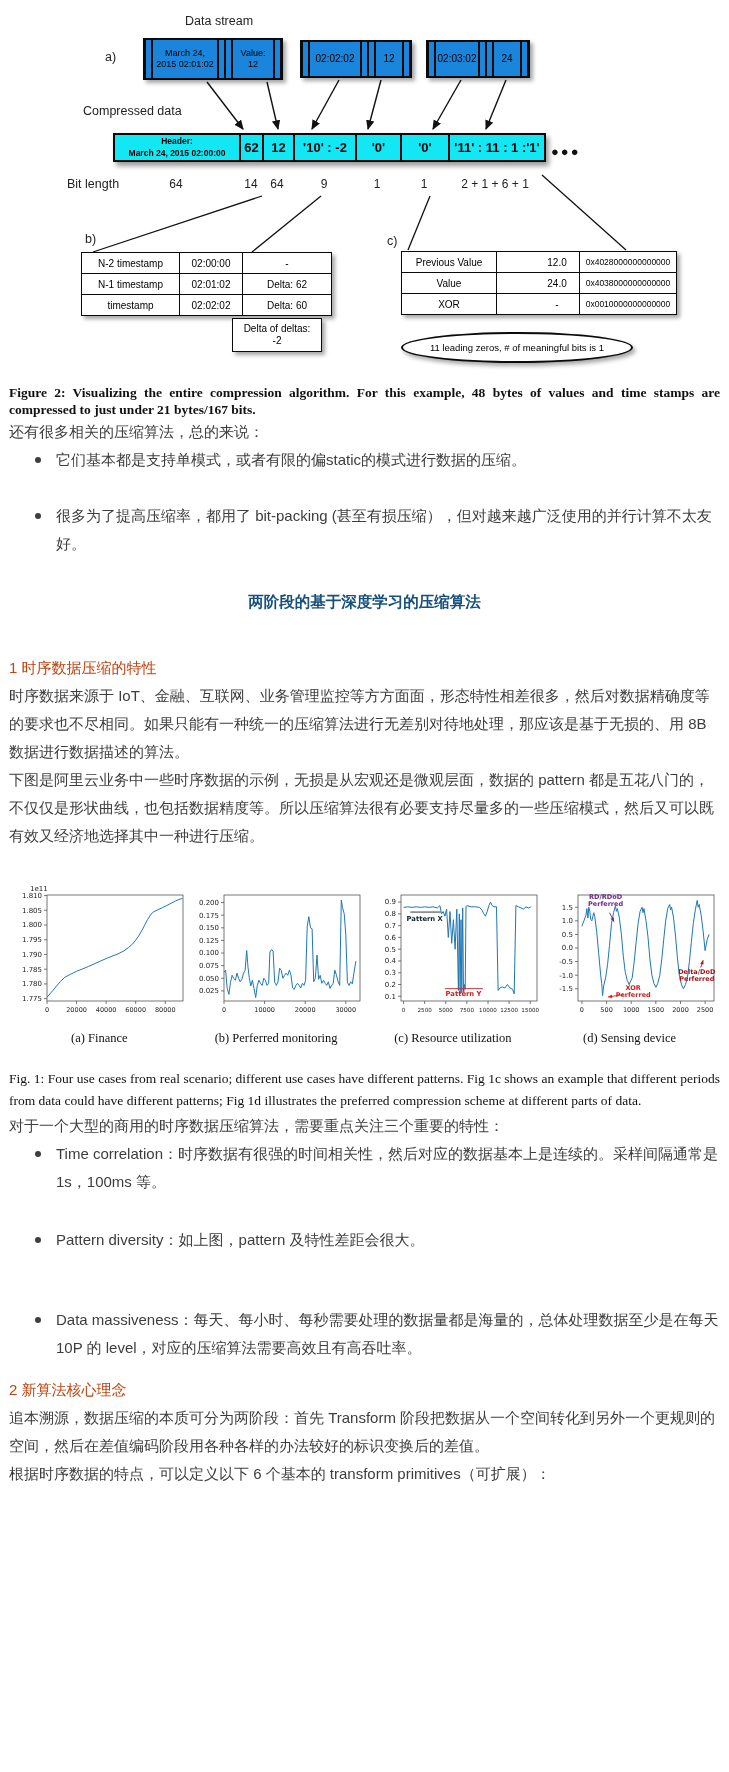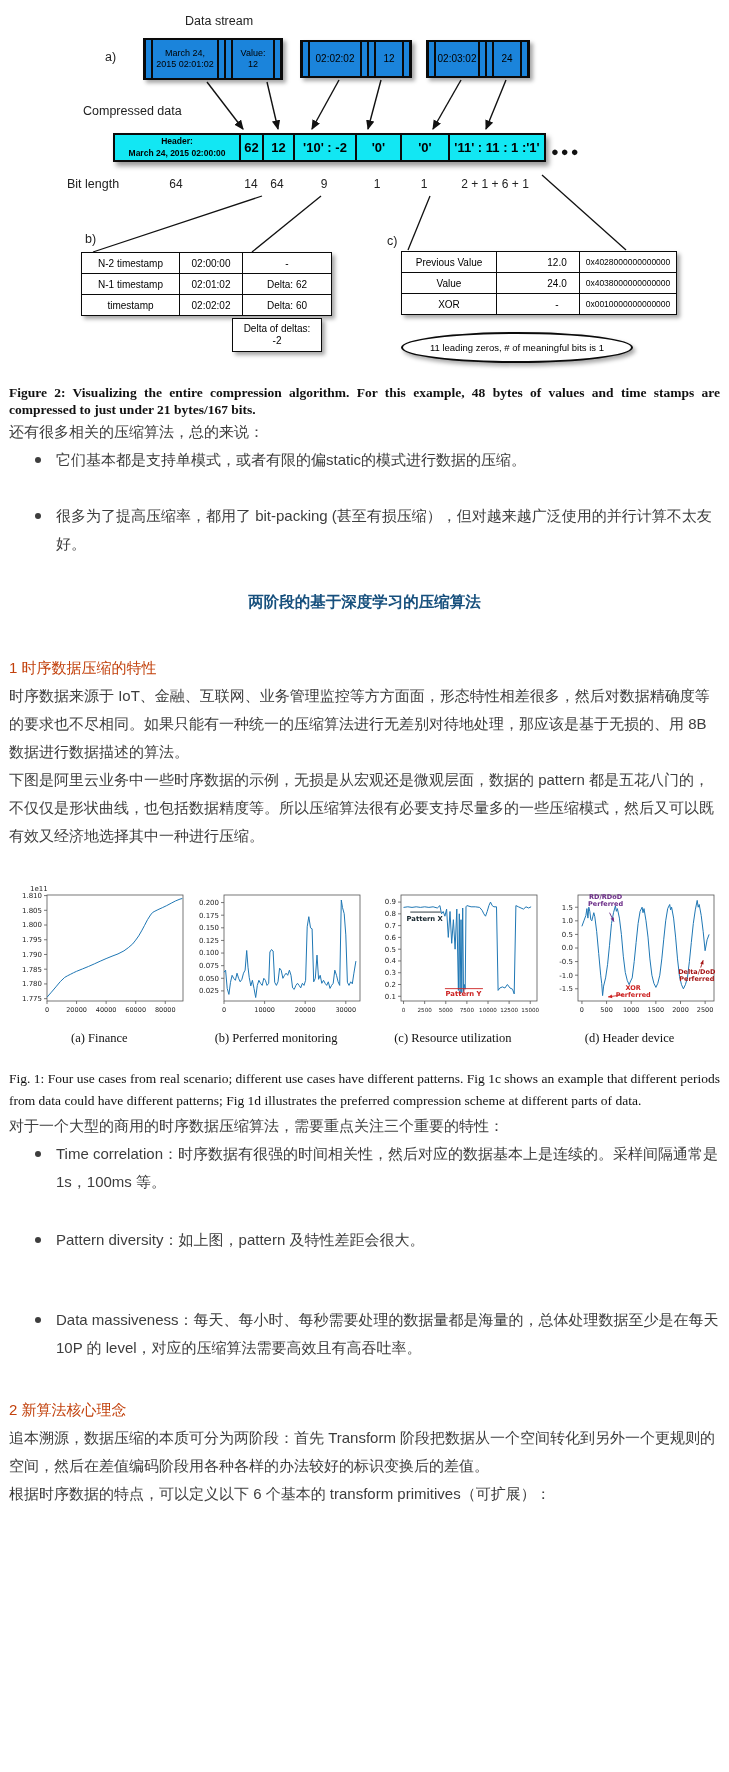--- a/index.html
+++ b/index.html
@@ -56,21 +56,21 @@
   
   .caption2{margin:12px 0 0 0;font-weight:bold;font-size:13.5px;line-height:17px;color:#111;text-align:justify;}
   .caption1{margin:22px 0 0 0;font-size:13.5px;line-height:22px;color:#111;text-align:justify;}
 
   
   p.body-p{font-size:15px;line-height:28px;margin:0;}
   .p-intro{margin-top:46px;}
   .h-center{margin:30px 0 0 0;text-align:center;font-size:15.5px;line-height:28px;font-weight:bold;color:#17507d;}
   .subhead{margin:0;font-size:15px;line-height:28px;font-weight:400;color:#c2410c;}
   .sh1{margin-top:38px;}
-  .sh2{margin-top:34px;}
+  .sh2{margin-top:14px;}
   .para1{margin-top:28px;}
   .para2{margin-top:34px;}
   .para3{margin-top:18px;}
   .para4{margin-top:36px;}
   .para5{margin-top:34px;}
   ul.blist{list-style:none;margin:0;padding:0 0 0 47px;}
   ul.blist li{position:relative;font-size:15px;line-height:28px;}
   ul.blist li::before{content:"";position:absolute;left:-21px;top:11px;width:6px;height:6px;border-radius:50%;background:#3d3d3d;}
   .ul1{margin-top:26px;}
   .ul1 li+li{margin-top:28px;}
@@ -377,21 +377,21 @@
             <polygon points="71.97101449275362,39.635897435897434 68.58457635538181,36.84806014836543 71.81165411373058,35.25245081598775" fill="#6a2a86"></polygon>
             <text x="63.594202898550726" y="16.53333333333333" text-anchor="middle" font-size="6.5" fill="#6a2a86" font-weight="bold"><tspan x="63.594202898550726" dy="0">RD/RDoD</tspan><tspan x="63.594202898550726" dy="7">Perferred</tspan></text>
             <line x1="81.33333333333333" y1="112.74871794871795" x2="66.05797101449275" y2="114.92307692307692" stroke="#cc2222" stroke-width="0.9"></line>
             <polygon points="66.05797101449275,114.92307692307692 69.7643903008297,112.57734546490241 70.27171545791127,116.14141914329238" fill="#cc2222"></polygon>
             <text x="91.18840579710145" y="108.12820512820512" text-anchor="middle" font-size="6.5" fill="#cc2222" font-weight="bold"><tspan x="91.18840579710145" dy="0">XOR</tspan><tspan x="91.18840579710145" dy="7">Perferred</tspan></text>
             <line x1="158.69565217391306" y1="85.56923076923077" x2="161.15942028985506" y2="78.23076923076923" stroke="#a51515" stroke-width="0.9"></line>
             <polygon points="161.15942028985506,78.23076923076923 161.5927177687805,82.59565792290753 158.1799233389349,81.44986816050992" fill="#a51515"></polygon>
             <text x="154.7536231884058" y="91.82051282051282" text-anchor="middle" font-size="6.5" fill="#a51515" font-weight="bold"><tspan x="154.7536231884058" dy="0">Delta/DoD</tspan><tspan x="154.7536231884058" dy="7">Perferred</tspan></text>
           </svg>
         </div>
-      <div class="subcap serif">(d) Header device</div>
+      <div class="subcap serif">(d) Sensing device</div>
     </div>
   </div>
 
   <p class="caption1 serif">Fig. 1: Four use cases from real scenario; different use cases have different patterns. Fig 1c shows an example that different periods from data could have different patterns; Fig 1d illustrates the preferred compression scheme at different parts of data.</p>
 
   <p class="body-p para3">对于一个大型的商用的时序数据压缩算法，需要重点关注三个重要的特性：</p>
 
   <ul class="blist ul2">
     <li>Time correlation：时序数据有很强的时间相关性，然后对应的数据基本上是连续的。采样间隔通常是 1s，100ms 等。</li>
     <li>Pattern diversity：如上图，pattern 及特性差距会很大。</li>

